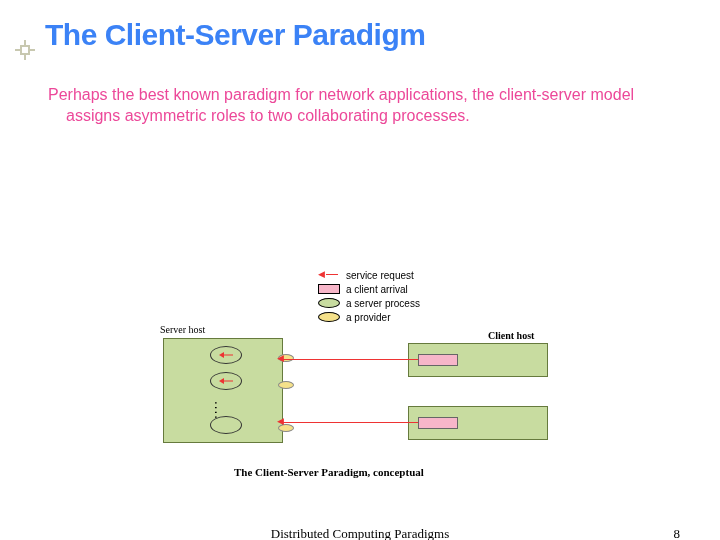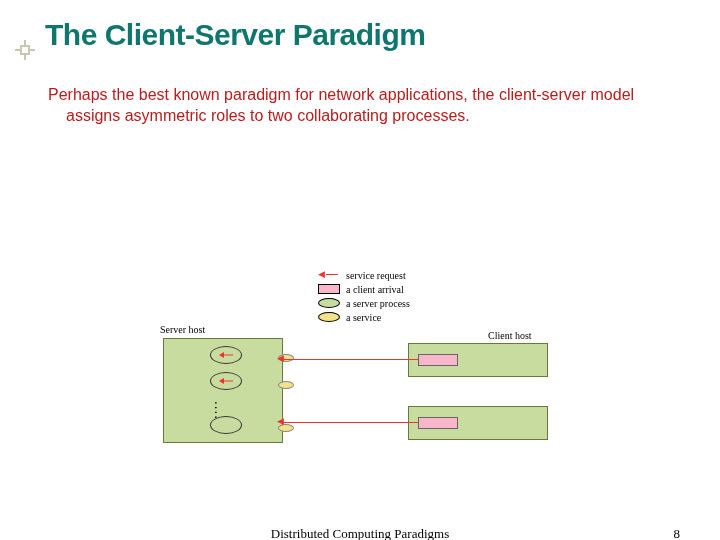--- a/index.html
+++ b/index.html
@@ -19,51 +19,51 @@
   .title-bullet {
     position: absolute;
     left: -30px;
     top: 22px;
     width: 20px;
     height: 20px;
   }
   .title {
     font-size: 30px;
     font-weight: bold;
-    color: #0f766e;
+    color: #3b82f6;
     font-family: "Arial Black", Arial, sans-serif;
     letter-spacing: -0.5px;
   }
   .body-text {
     position: absolute;
     top: 85px;
     left: 48px;
     width: 620px;
     font-size: 16px;
     line-height: 1.3;
-    color: #b91c1c;
+    color: #ec4899;
   }
   .body-text p {
     margin-bottom: 2px;
     text-indent: -18px;
     padding-left: 18px;
   }
   .diagram {
     position: absolute;
     top: 268px;
     left: 158px;
     width: 410px;
     height: 220px;
   }
   .legend {
     position: absolute;
     top: 0;
     left: 160px;
     font-size: 10px;
-    font-family: Liberation Serif, serif;
+    font-family: Liberation Sans, sans-serif;
   }
   .legend-row {
     display: flex;
     align-items: center;
     height: 14px;
   }
   .legend-row .sw {
     width: 22px;
     height: 10px;
     margin-right: 6px;
@@ -144,21 +144,21 @@
     background: #c8dca0;
     border: 1px solid #667a3d;
   }
   .ch1 { top: 75px; left: 250px; }
   .ch2 { top: 138px; left: 250px; }
   .label-clienthost {
     position: absolute;
     top: 62px;
     left: 330px;
     font-size: 10px;
-    font-weight: normal;
+    font-weight: bold;
     font-family: "Times New Roman", serif;
   }
   .client-proc {
     width: 40px;
     height: 12px;
     background: #f7b6c9;
     border: 1px solid #666;
     position: absolute;
   }
   .cp1 { top: 86px; left: 260px; }
@@ -241,21 +241,21 @@
     <div class="legend-row">
       <div class="sw sw-pink"></div>
       <span>a client arrival</span>
     </div>
     <div class="legend-row">
       <div class="sw sw-green" style="border-radius:50%"></div>
       <span>a server process</span>
     </div>
     <div class="legend-row">
       <div class="sw sw-yellow" style="border-radius:50%"></div>
-      <span>a service</span>
+      <span>a provider</span>
     </div>
   </div>
 
   <div class="label-serverhost">Server host</div>
   <div class="server-host"></div>
 
   <div class="server-proc sp1">
     <svg width="14" height="6">
         <line x1="14" y1="3" x2="2" y2="3" stroke="#e33" stroke-width="1"></line>
         <polygon points="0,3 5,0 5,6" fill="#e33"></polygon>
@@ -276,18 +276,19 @@
 
   <div class="label-clienthost">Client host</div>
   <div class="client-host ch1"></div>
   <div class="client-host ch2"></div>
   <div class="client-proc cp1"></div>
   <div class="client-proc cp2"></div>
 
   <div class="conn-line cl1"></div>
   <div class="conn-line cl2"></div>
 
+  <div class="caption">The Client-Server Paradigm, conceptual</div>
 </div>
 
 <div class="footer">
   <span class="footer-center">Distributed Computing Paradigms</span>
   <span class="footer-right">8</span>
 </div>
 
 </body></html>

